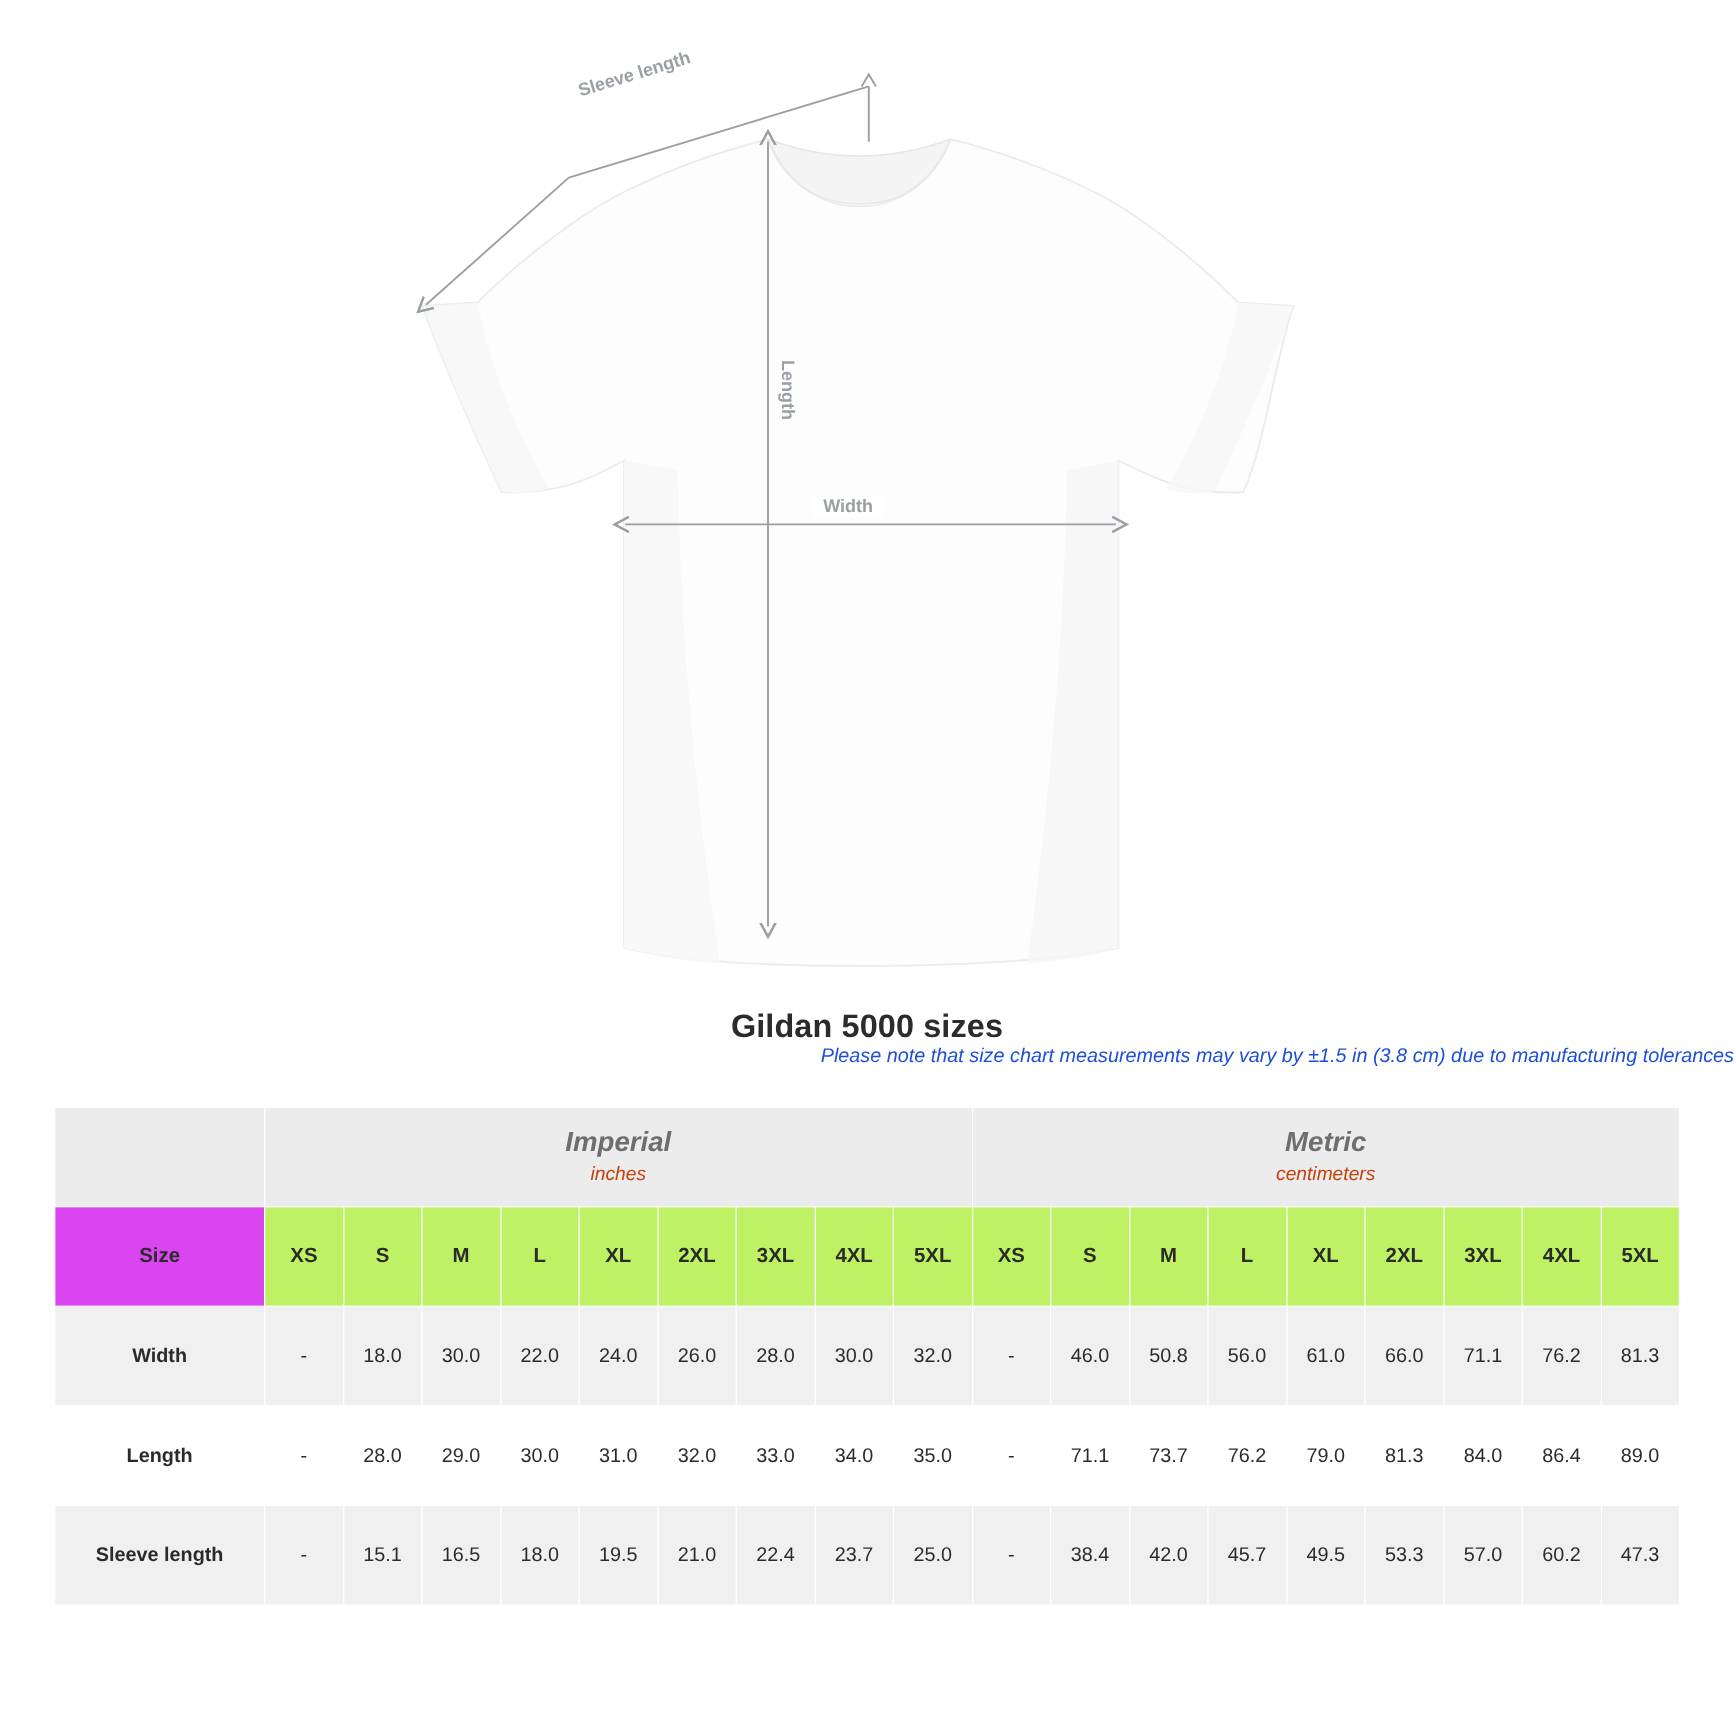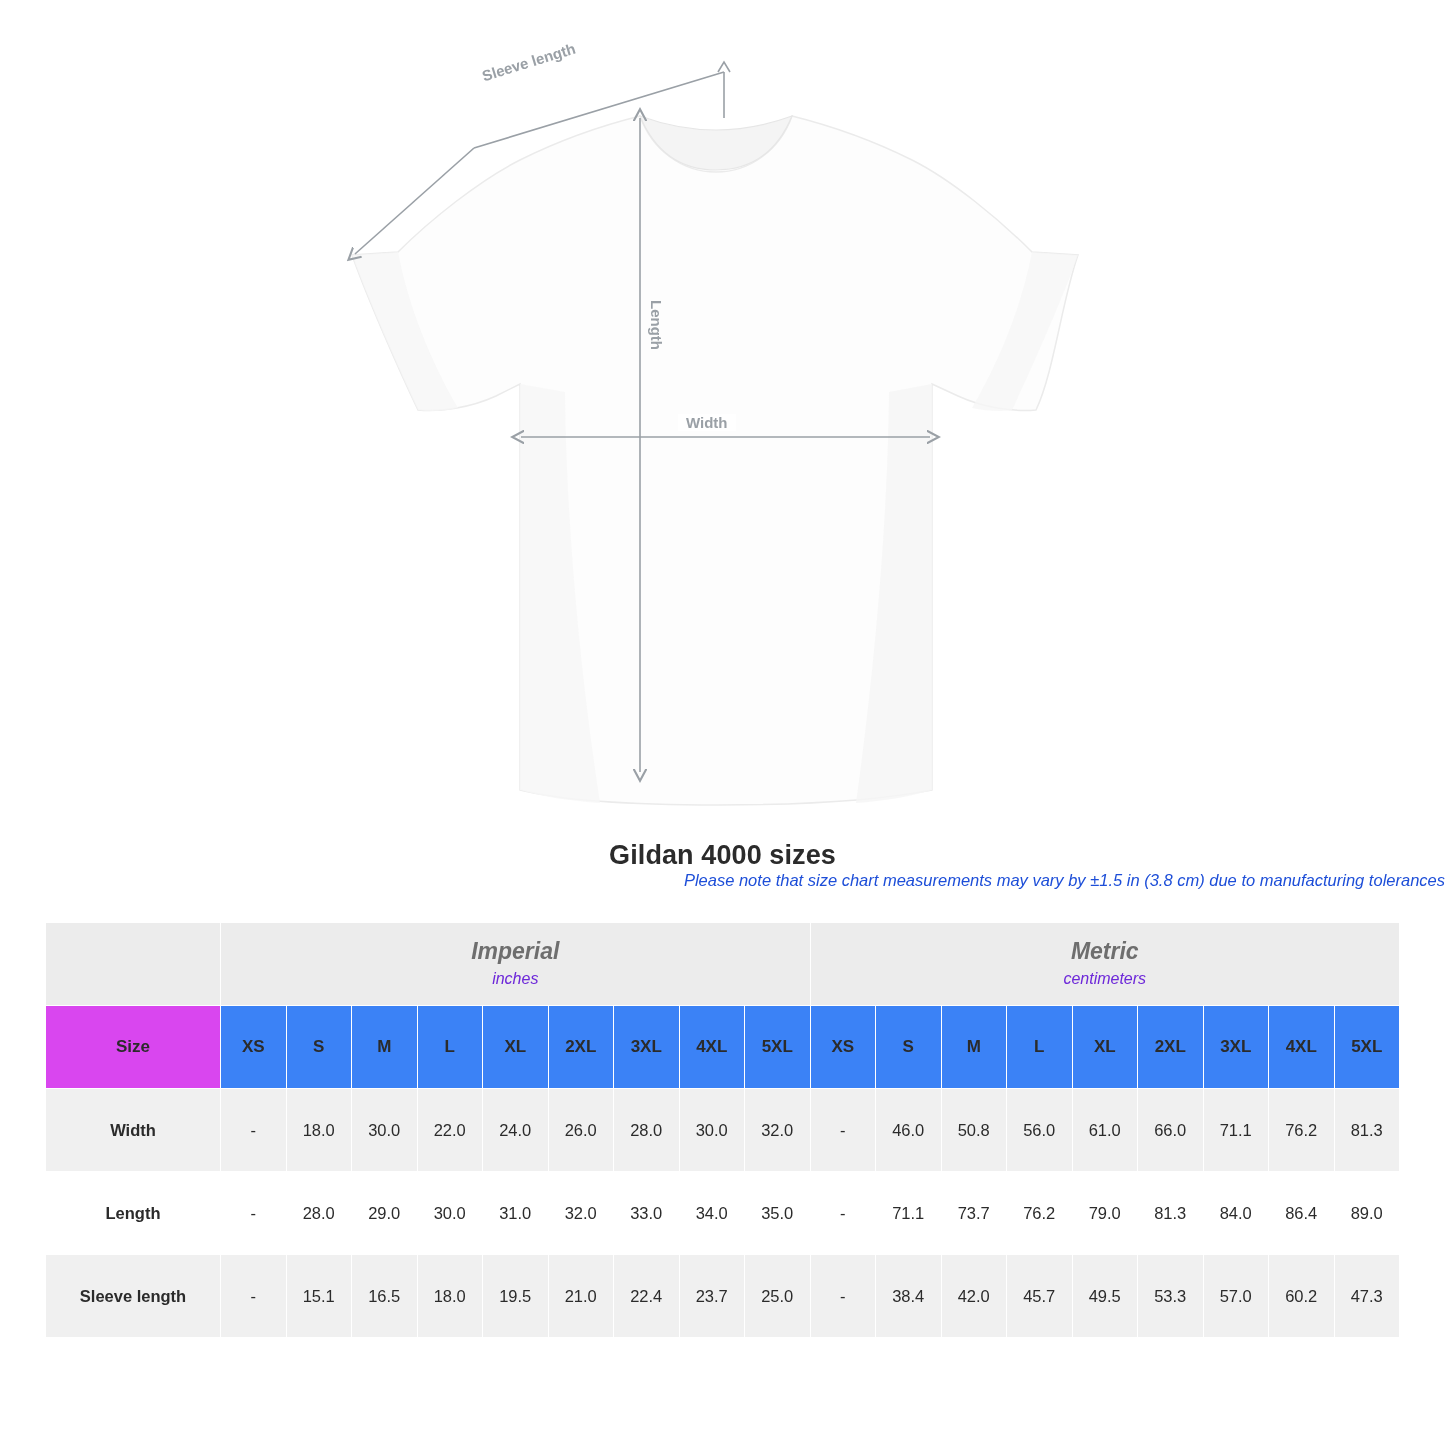--- a/index.html
+++ b/index.html
@@ -74,25 +74,25 @@
     font-size: 23px;
     font-weight: bold;
     font-style: italic;
     color: #6e6e6e;
     line-height: 1.25;
     text-align: center;
   }
   .unit-sub {
     font-size: 16px;
     font-style: italic;
-    color: #6d28d9;
+    color: #c2410c;
     line-height: 1.6;
   }
   tr.head-row td {
-    background: #3b82f6;
+    background: #bef264;
     font-weight: bold;
     color: #2b2b2b;
     font-size: 17px;
   }
   tr.head-row td.row-label {
     background: #d946ef;
   }
   tr.band td {
     background: #f0f0f0;
   }
@@ -169,21 +169,21 @@
   </svg>
 
   <div style="position:absolute; left:480px; top:68px; width:200px; transform:rotate(-17deg); transform-origin:left top; font-size:15px; font-weight:bold; color:#9aa0a6;">Sleeve length</div>
 
   <div style="position:absolute; left:648px; top:300px; font-size:15px; font-weight:bold; color:#9aa0a6; writing-mode:vertical-rl; text-orientation:mixed;">Length</div>
 
   <div style="position:absolute; left:678px; top:414px; font-size:15px; font-weight:bold; color:#9aa0a6; background:#ffffff; padding:0 8px;">Width</div>
 </div>
 
 <div class="title-block">
-  <div class="chart-title">Gildan 4000 sizes</div>
+  <div class="chart-title">Gildan 5000 sizes</div>
   <div class="chart-note">Please note that size chart measurements may vary by ±1.5 in (3.8 cm) due to manufacturing tolerances</div>
 </div>
 
 <div class="table-wrap">
   <table class="size-table">
     <colgroup>
       <col class="label-col">
       <col span="18">
     </colgroup>
     <tbody id="table-body">

